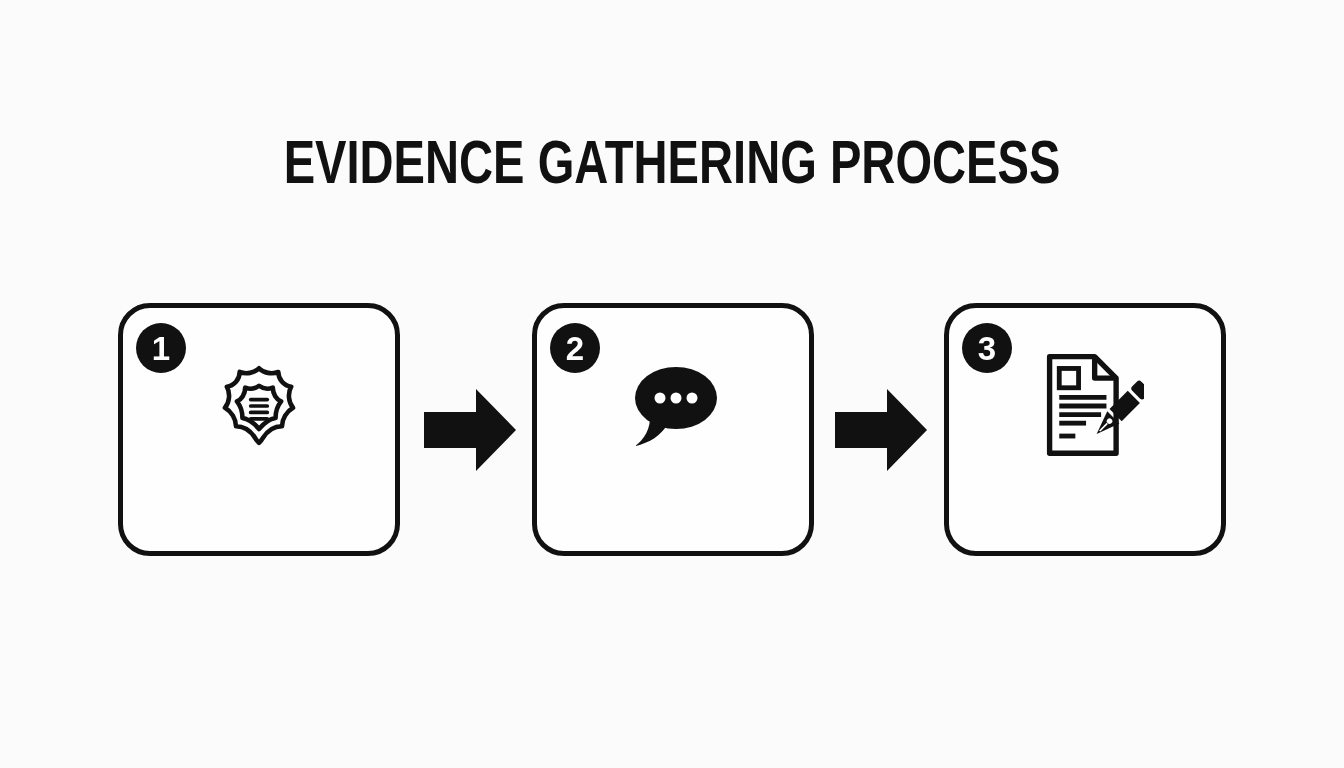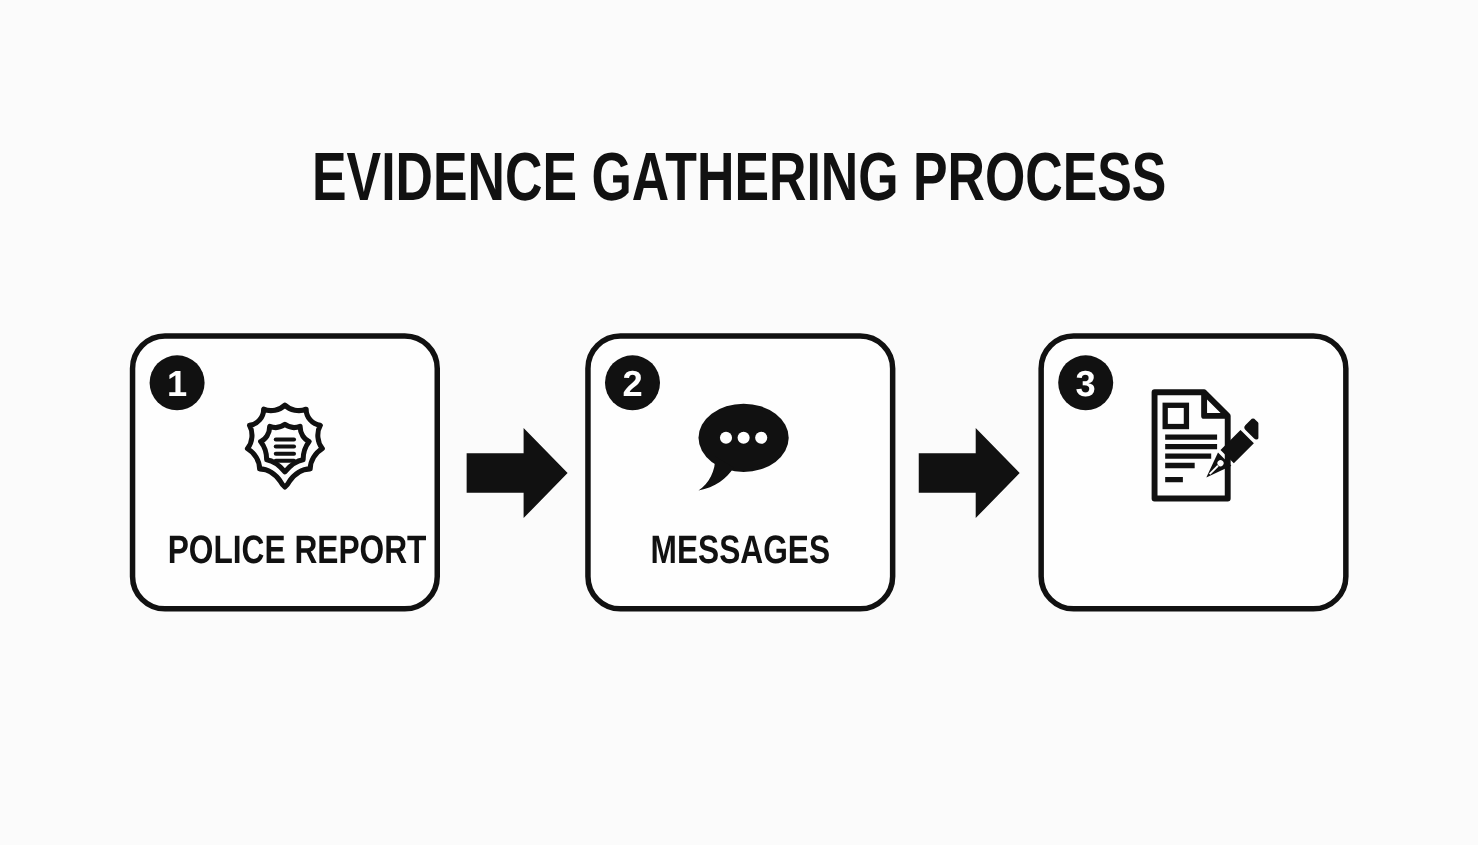--- a/index.html
+++ b/index.html
@@ -131,23 +131,20 @@
                  C69 43 65 37 65 30
                  C60 32 54 31 50 28 Z"></path>
         <g stroke-width="4">
           <line x1="41" y1="43" x2="59" y2="43"></line>
           <line x1="41" y1="50" x2="59" y2="50"></line>
           <line x1="41" y1="57" x2="59" y2="57"></line>
           <line x1="41" y1="64" x2="59" y2="64"></line>
         </g>
       </svg>
     </div>
-    <div class="step-label">
-      <span class="condense">POLICE REPORT</span>
-    </div>
   </div>
 
   <div class="flow-arrow pos-1">
     <svg width="94" height="86" viewBox="0 0 94 86">
       <polygon points="0,25 52,25 52,2 92,43 52,84 52,61 0,61" fill="#111111"></polygon>
     </svg>
   </div>
 
   <div class="step-box pos-2">
     <div class="step-number">
@@ -155,23 +152,20 @@
     </div>
     <div class="step-icon">
       <svg width="100" height="90" viewBox="0 0 100 90">
         <ellipse cx="53" cy="37" rx="41" ry="31" fill="#111111"></ellipse>
         <path d="M27 54 C28 67 21 79 12 85 C27 82 38 74 44 64 Z" fill="#111111"></path>
         <circle cx="37" cy="37" r="5.5" fill="#ffffff"></circle>
         <circle cx="53" cy="37" r="5.5" fill="#ffffff"></circle>
         <circle cx="69" cy="37" r="5.5" fill="#ffffff"></circle>
       </svg>
     </div>
-    <div class="step-label">
-      <span class="condense">MESSAGES</span>
-    </div>
   </div>
 
   <div class="flow-arrow pos-2">
     <svg width="94" height="86" viewBox="0 0 94 86">
       <polygon points="0,25 52,25 52,2 92,43 52,84 52,61 0,61" fill="#111111"></polygon>
     </svg>
   </div>
 
   <div class="step-box pos-3">
     <div class="step-number">

